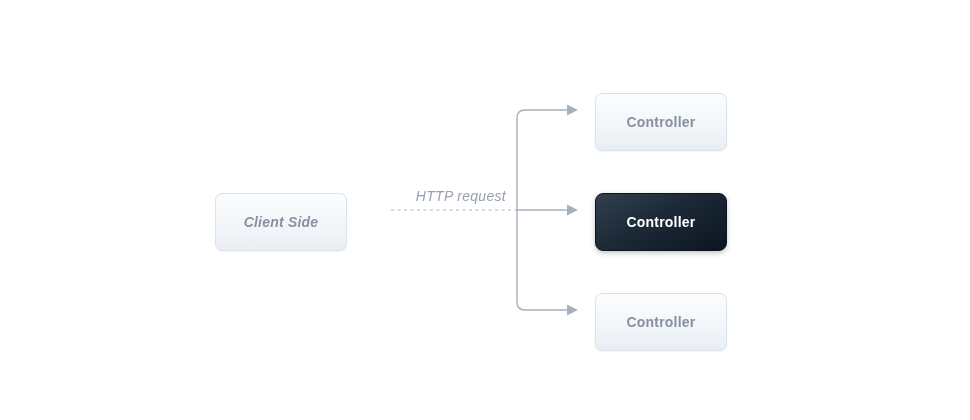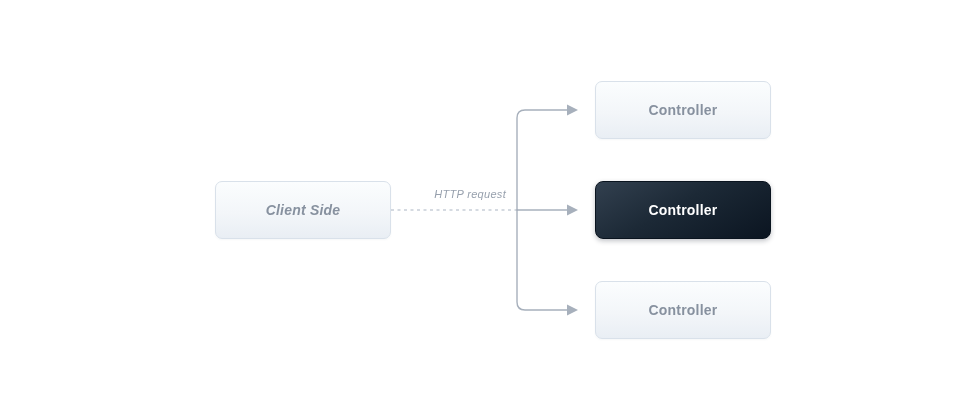--- a/index.html
+++ b/index.html
@@ -15,27 +15,28 @@
     overflow: hidden;
   }
   .connectors {
     position: absolute;
     left: 0; top: 0;
     width: 970px; height: 420px;
     pointer-events: none;
   }
   .box {
     position: absolute;
-    width: 176px;
+    width: 132px;
     height: 58px;
     display: flex;
     align-items: center;
     justify-content: center;
     font-size: 14px;
     letter-spacing: 0.2px;
+    margin-top: 12px;
   }
   .box.light {
     background: linear-gradient(180deg, #fbfdfe 0%, #f3f6f9 55%, #e9eef4 100%);
     border: 1px solid #d9e1ea;
     border-radius: 7px;
     box-shadow: 0 1px 2px rgba(70, 90, 120, 0.05);
   }
   .box.dark {
     background: linear-gradient(150deg, #32404f 0%, #1c2936 45%, #0b1521 100%);
     border: 1px solid #0a141f;
@@ -48,21 +49,21 @@
   .controller-2 { left: 595px; top: 181px; }
   .controller-3 { left: 595px; top: 281px; }
   .box.light .box-label { color: #87919f; font-weight: 600; }
   .box.dark .box-label { color: #ffffff; font-weight: 700; }
   .http-label {
     position: absolute;
     left: 390px;
     top: 188px;
     width: 116px;
     text-align: right;
-    font-size: 11px;
+    font-size: 14px;
     font-style: italic;
     color: #97a0ad;
     letter-spacing: 0.3px;
   }
 </style>
 </head>
 <body>
 
 <div class="canvas">
 

